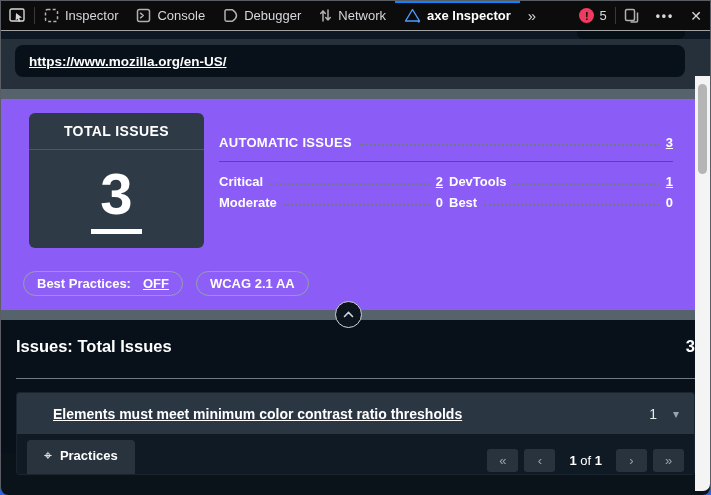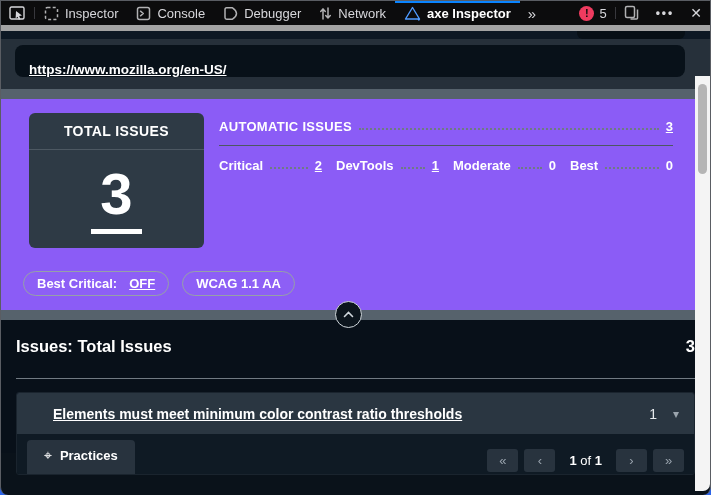--- a/index.html
+++ b/index.html
@@ -8,21 +8,21 @@
   .window {
     position:relative; width:711px; height:495px;
     background:#0a121a; overflow:hidden;
     border:1px solid #5a5d63; border-bottom:none;
     border-radius:0 0 8px 8px;
   }
 
   
   .topbar {
     height:30px; background:#0c0c0d; display:flex; align-items:stretch;
-    color:#d7d7db; font-size:13px; border-bottom:6px solid #a3a3a3;
+    color:#d7d7db; font-size:13px; border-bottom:1px solid #a3a3a3;
   }
   .tb-btn { display:flex; align-items:center; padding:0 8px; cursor:pointer; }
   .tb-sep { width:1px; background:#38383d; margin:6px 0; }
   .tab { display:flex; align-items:center; gap:6px; padding:0 9px; position:relative; cursor:pointer; white-space:nowrap; }
   .tab.active { color:#fff; font-weight:bold; }
   .tab.active::before {
     content:""; position:absolute; top:0; left:0; right:0; height:2px; background:#0a84ff;
   }
   .tab svg { flex:0 0 auto; }
   .tb-overflow { font-size:15px; color:#d7d7db; padding:0 8px; display:flex; align-items:center; cursor:pointer; }
@@ -46,50 +46,50 @@
   .hdr-sep { width:1px; background:#1d2a34; }
 
   
   .content-top { height:8px; background:#0d1824; position:relative; }
   .partial-el {
     position:absolute; right:25px; top:0; width:108px; height:8px;
     background:#070f16; border-radius:0 0 6px 6px;
   }
   .url-section { height:50px; background:#26303a; padding:6px 14px 0; }
   .url-box {
-    height:32px; background:#081119; border-radius:8px; display:flex; align-items:flex-end;
+    height:32px; background:#081119; border-radius:8px; display:flex; align-items:center;
     padding:0 14px; width:670px;
   }
   .url-link { color:#fff; font-size:13.5px; font-weight:bold; text-decoration:underline; cursor:pointer; }
 
   .band { height:10px; background:#56626c; position:relative; }
 
   .summary-panel { height:211px; background:#8b5cf6; position:relative; }
   .total-card {
     position:absolute; left:28px; top:14px; width:175px; height:135px;
     background:#2e3a45; border-radius:6px; overflow:hidden;
   }
   .total-card-head {
     height:37px; border-bottom:1px solid #4d5862; display:flex; align-items:center; justify-content:center;
     color:#fff; font-weight:bold; font-size:14px; letter-spacing:.4px;
   }
   .total-card-body { height:98px; display:flex; align-items:center; justify-content:center; }
   .total-num {
     color:#fff; font-size:58px; font-weight:bold; line-height:1;
     border-bottom:5px solid #fff; padding:0 9px 6px;
   }
-  .sum-right { position:absolute; left:218px; top:20px; width:454px; color:#fff; }
+  .sum-right { position:absolute; left:218px; top:36px; width:454px; color:#fff; }
   .leader-row { display:flex; align-items:flex-end; font-size:13px; }
   .leader { flex:1; border-bottom:2px dotted #6f7a84; margin:0 7px 4px; }
   .lbl { font-weight:bold; }
   .lbl-caps { font-weight:bold; letter-spacing:.3px; }
   .val { font-weight:bold; }
   .val.linked { text-decoration:underline; cursor:pointer; }
   .sum-hr { border:none; border-top:1px solid #4d5862; margin:11px 0 12px; }
-  .sev-grid { display:grid; grid-template-columns:1fr 1fr 1fr 1fr; column-gap:14px; row-gap:13px; }
+  .sev-grid { display:grid; grid-template-columns:1fr 1fr; column-gap:14px; row-gap:13px;gap:6px; }
   .pills { position:absolute; left:22px; top:172px; display:flex; gap:13px; }
   .pill {
     border:1px solid #96a0a8; border-radius:14px; padding:4px 13px;
     color:#fff; font-size:13px; font-weight:bold; cursor:pointer; background:rgba(255,255,255,0.02);
   }
   .pill .state { text-decoration:underline; margin-left:12px; }
 
   .collapse-btn {
     position:absolute; left:334px; top:-9px; width:27px; height:27px; border-radius:50%;
     background:#0c151d; border:1.5px solid #cfd6db; display:flex; align-items:center; justify-content:center;
@@ -267,24 +267,24 @@
         <div class="leader-row">
           <span class="lbl">Best</span>
           <span class="leader"></span>
           <span class="val">0</span>
         </div>
       </div>
     </div>
 
     <div class="pills">
       <button class="pill">
-        <span>Best Critical:</span><span class="state">OFF</span>
+        <span>Best Practices:</span><span class="state">OFF</span>
       </button>
       <button class="pill">
-        <span>WCAG 1.1 AA</span>
+        <span>WCAG 2.1 AA</span>
       </button>
     </div>
   </div>
 
   <div class="band">
     <div class="collapse-btn">
       <svg width="11" height="7" viewBox="0 0 11 7" fill="none" stroke="#cfd6db" stroke-width="1.6" stroke-linecap="round">
         <path d="M1.5 5.5 L5.5 1.5 L9.5 5.5"></path>
       </svg>
     </div>

